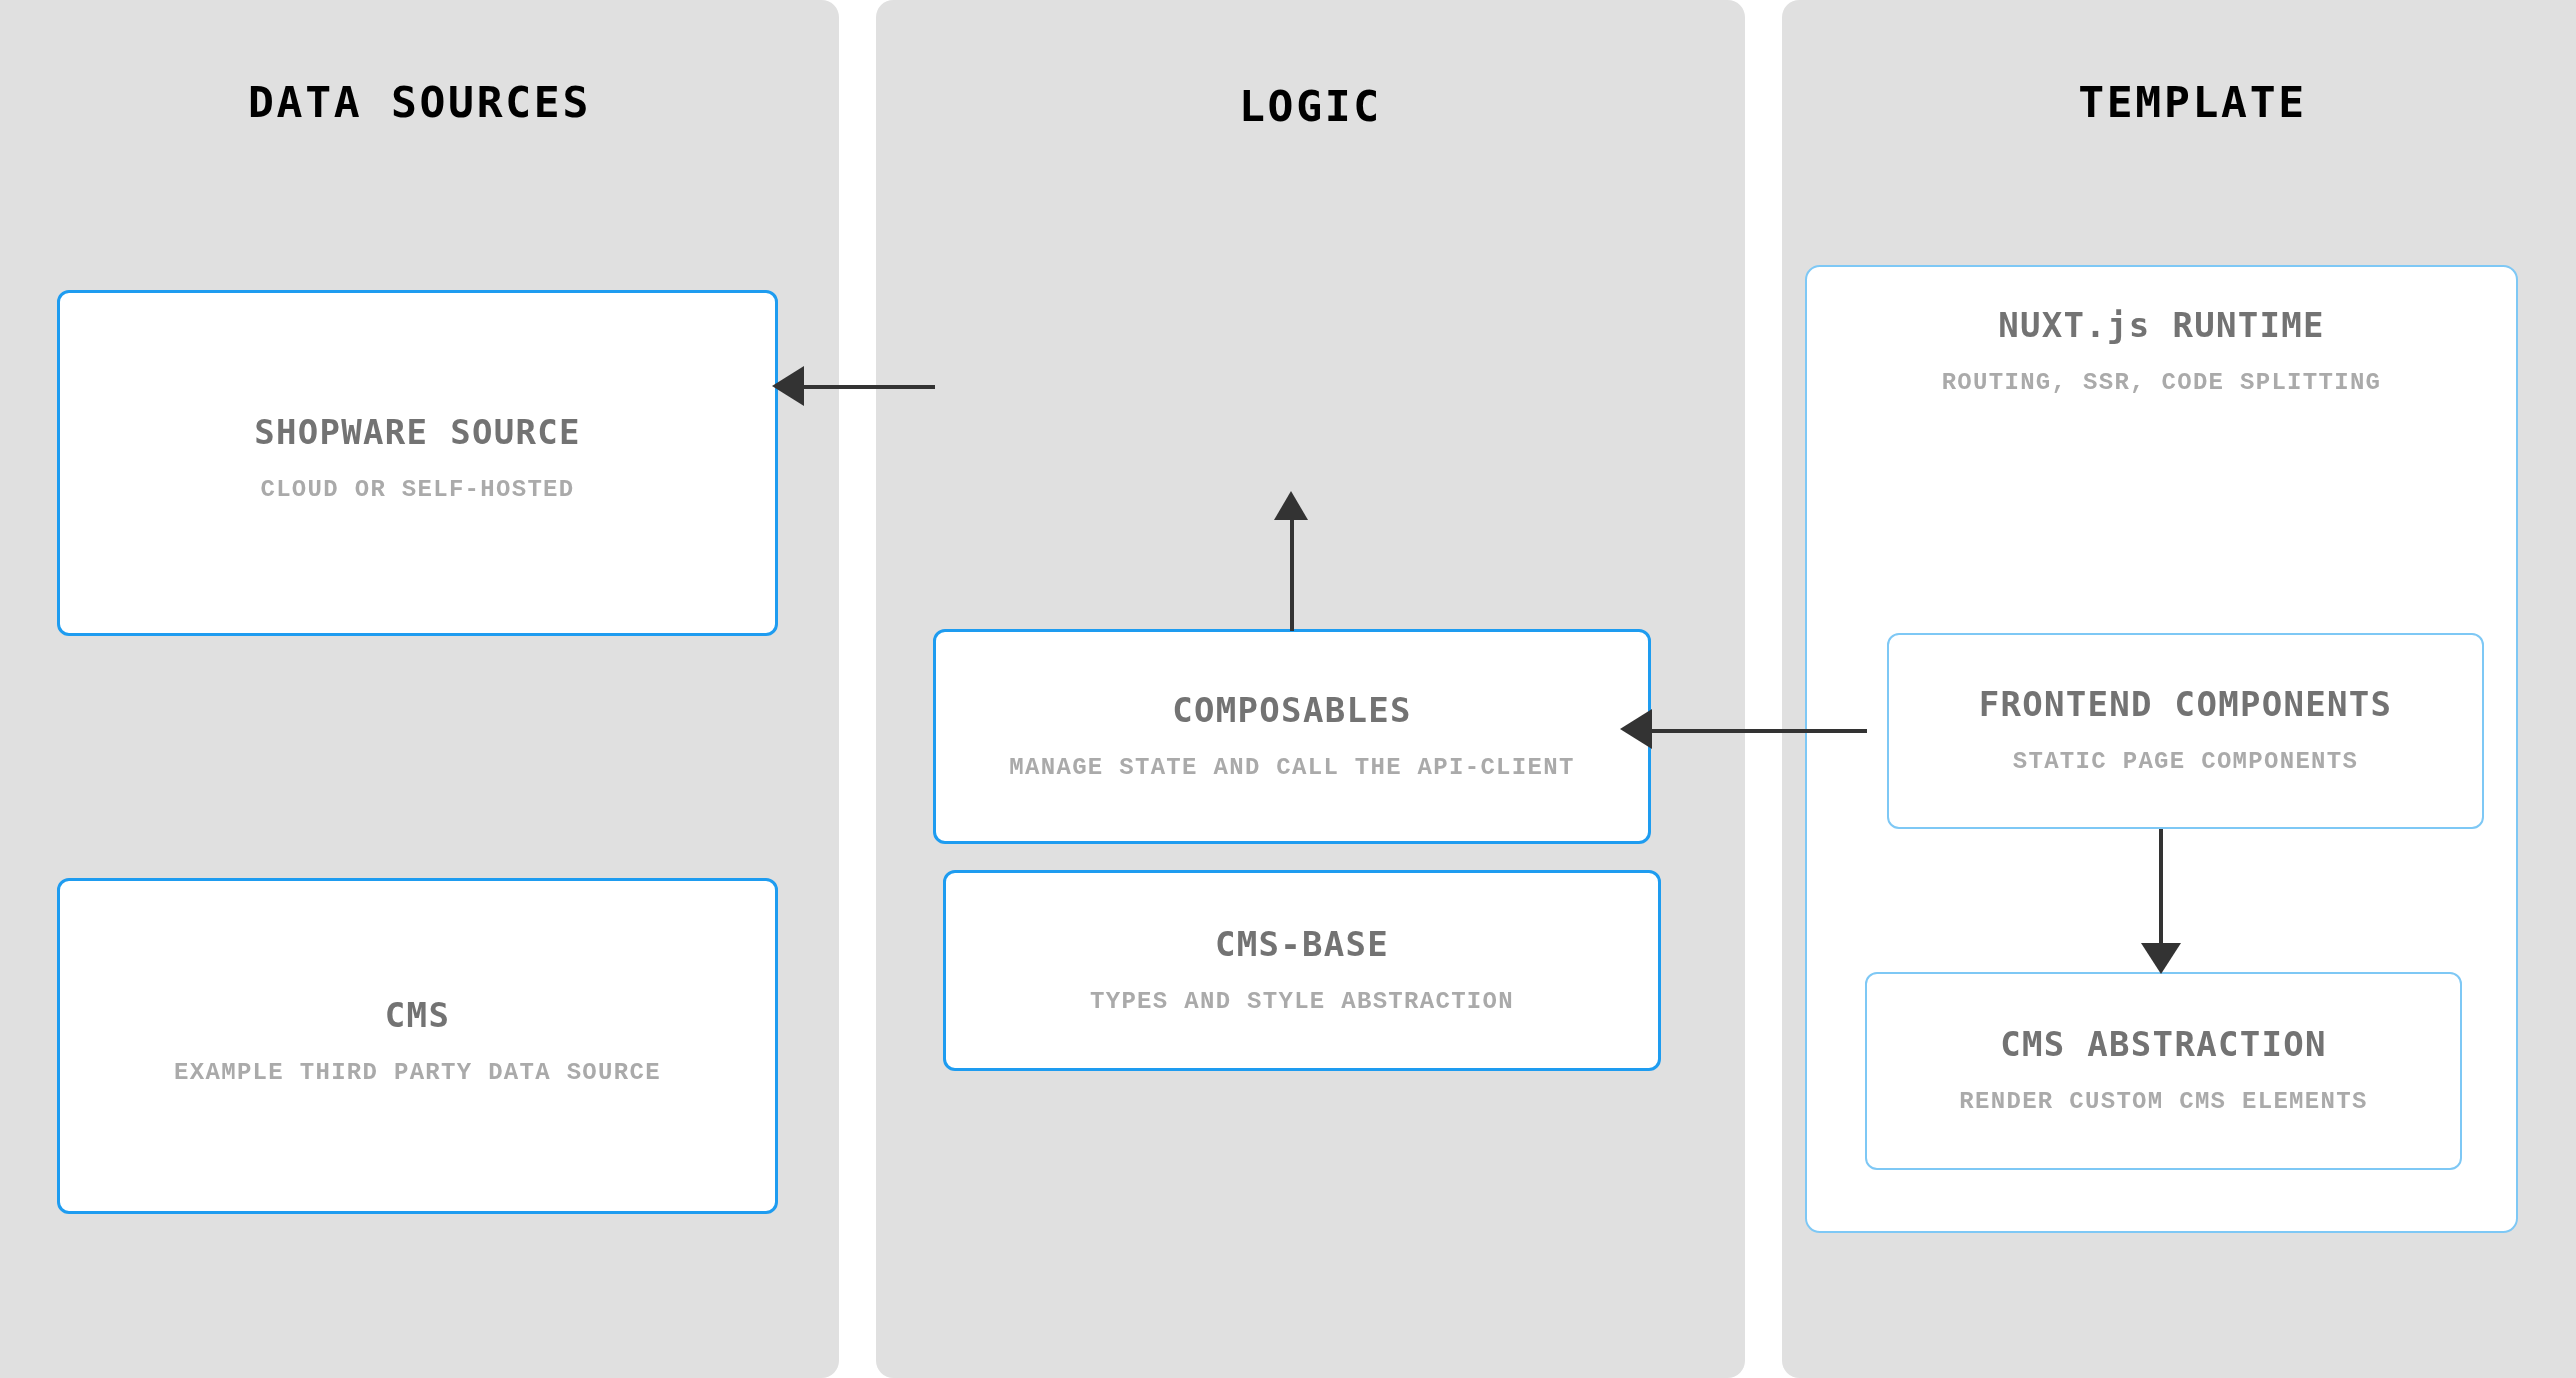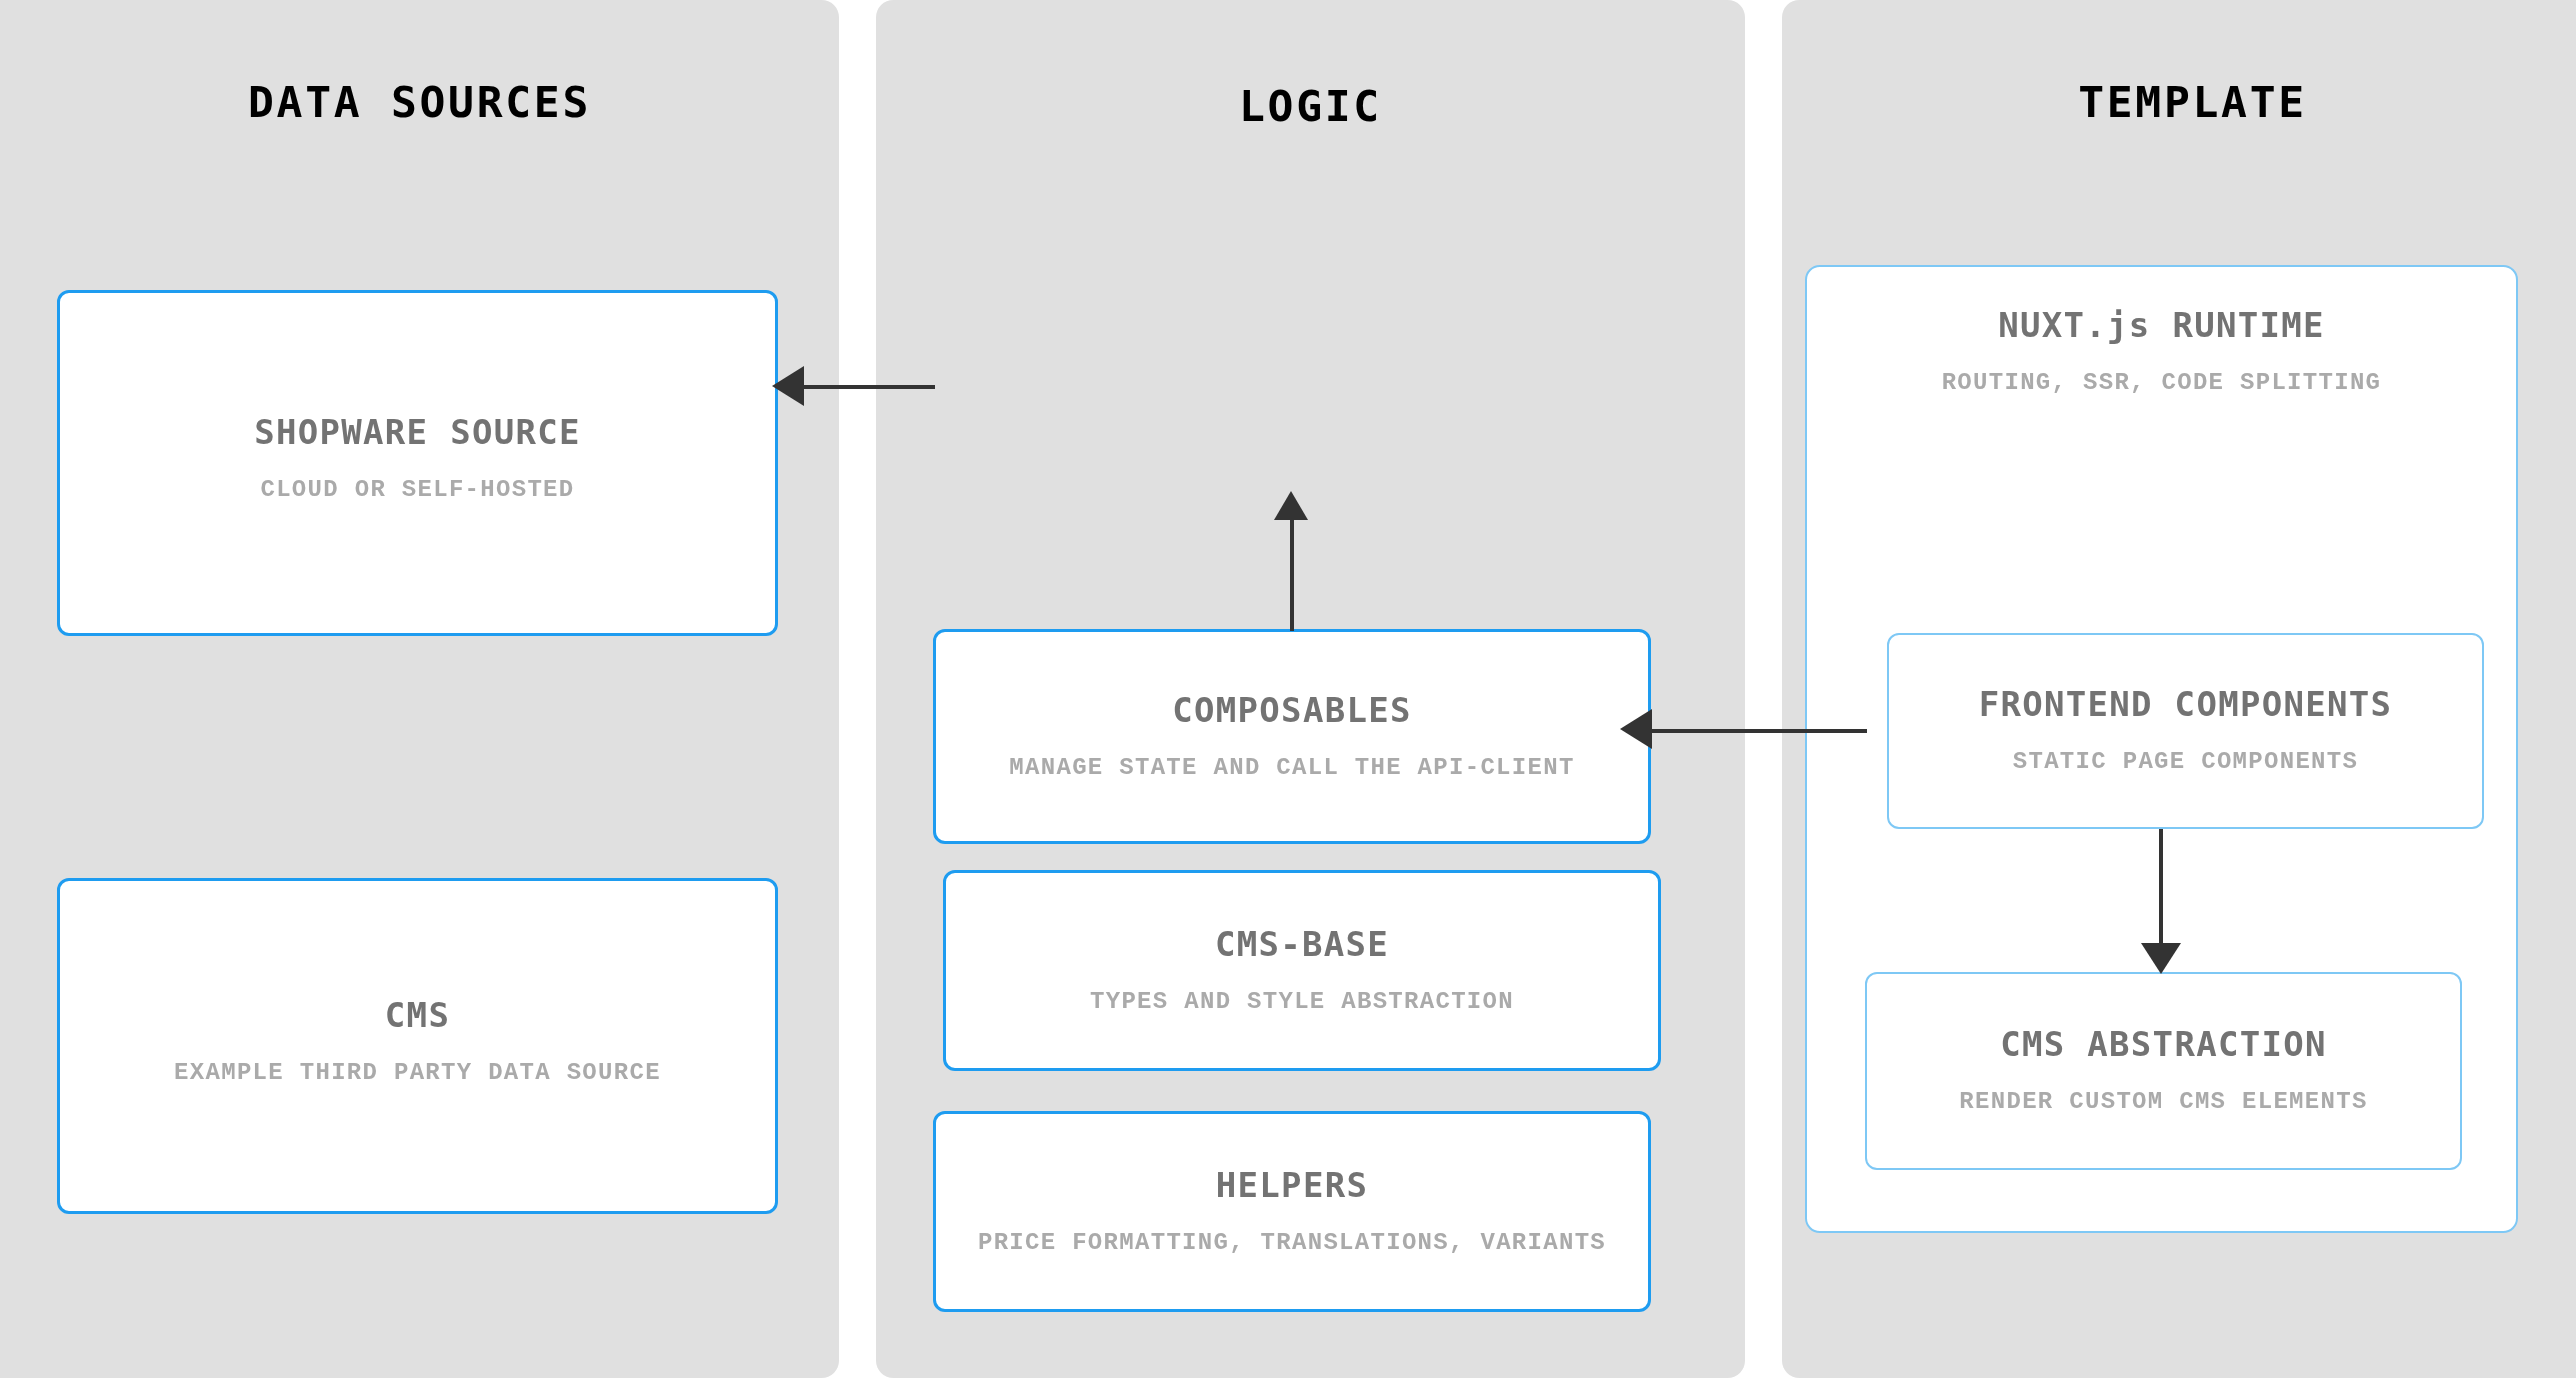--- a/index.html
+++ b/index.html
@@ -177,24 +177,20 @@
   <div class="node" id="node-composables">
     <div class="node-title">COMPOSABLES</div>
     <div class="node-sub">MANAGE STATE AND CALL THE API-CLIENT</div>
   </div>
 
   <div class="node" id="node-cms-base">
     <div class="node-title">CMS-BASE</div>
     <div class="node-sub">TYPES AND STYLE ABSTRACTION</div>
   </div>
 
-  <div class="node" id="node-helpers">
-    <div class="node-title">HELPERS</div>
-    <div class="node-sub">PRICE FORMATTING, TRANSLATIONS, VARIANTS</div>
-  </div>
 
   <div class="panel" id="panel-template">
     <div class="panel-title">TEMPLATE</div>
   </div>
 
   <div class="node light" id="node-nuxt-runtime">
     <div class="node-title">NUXT.js RUNTIME</div>
     <div class="node-sub">ROUTING, SSR, CODE SPLITTING</div>
   </div>
 

